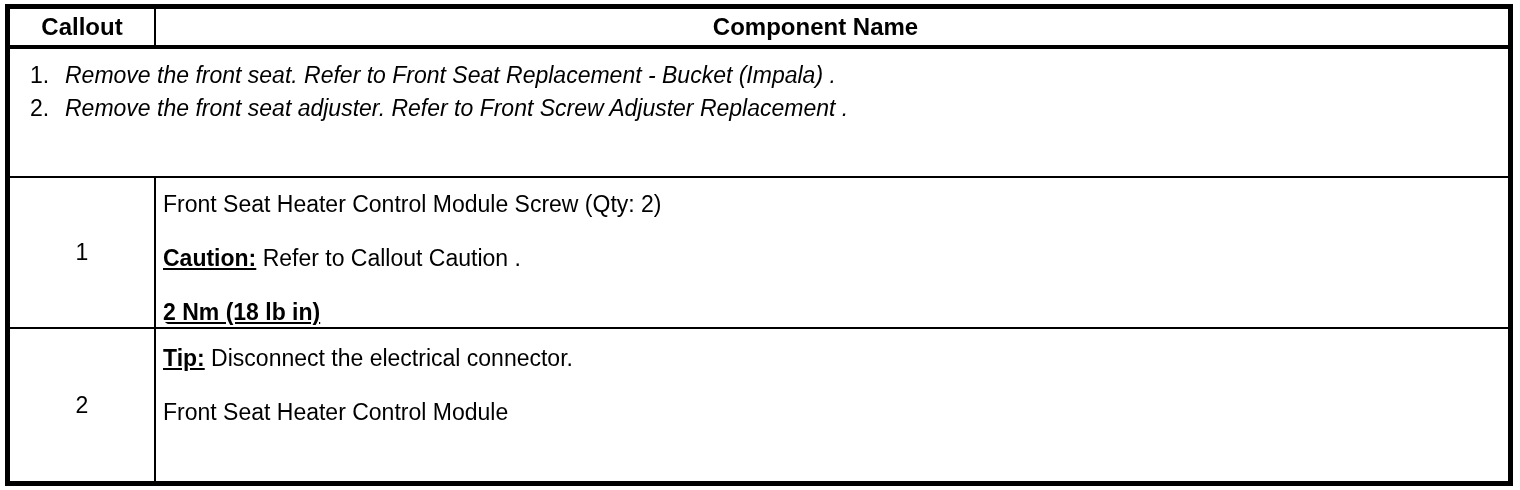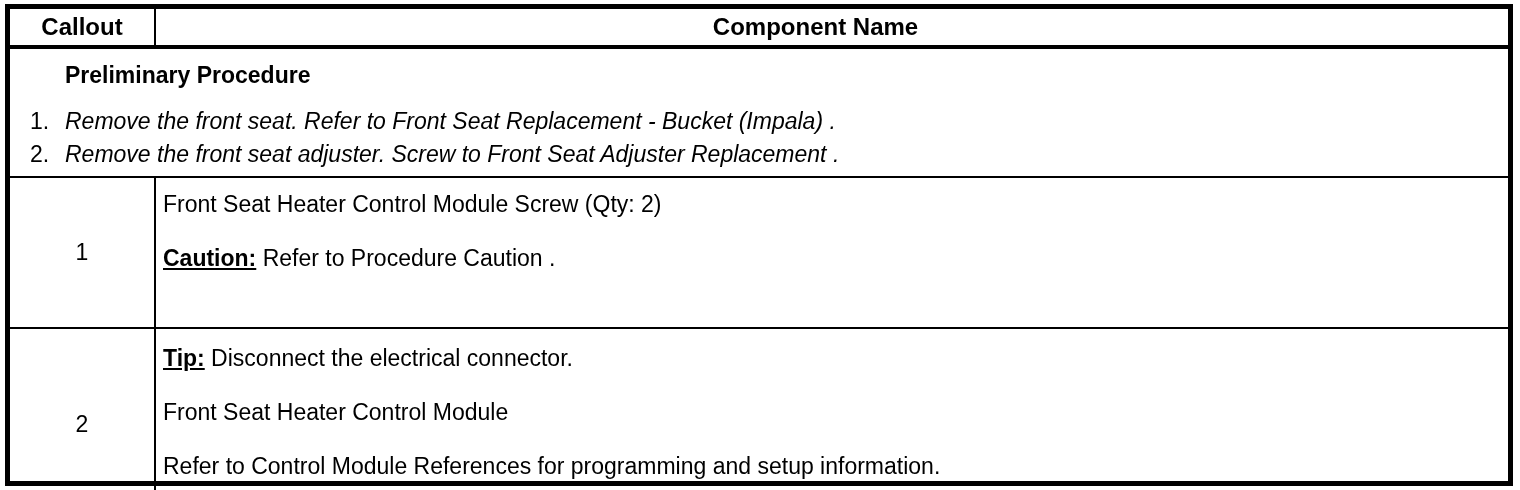--- a/index.html
+++ b/index.html
@@ -128,48 +128,47 @@
 
 <div class="page">
   <div class="tbl">
 
     <div class="thead">
       <div class="th th-callout">Callout</div>
       <div class="th th-name">Component Name</div>
     </div>
 
     <div class="prelim">
-      <p class="prelim-title">Preliminary Procedure</p>
       <div class="steps">
         <div class="step">
           <span class="step-num">1.</span>
           <span class="step-text">Remove the front seat. Refer to Front Seat Replacement - Bucket (Impala) .</span>
         </div>
         <div class="step">
           <span class="step-num">2.</span>
-          <span class="step-text">Remove the front seat adjuster. Screw to Front Seat Adjuster Replacement .</span>
+          <span class="step-text">Remove the front seat adjuster. Refer to Front Screw Adjuster Replacement .</span>
         </div>
       </div>
     </div>
 
     <div class="item-row row1">
       <div class="cell-callout">
         <span>1</span>
       </div>
       <div class="cell-content">
         <p><b></b><span>Front Seat Heater Control Module Screw (Qty: 2)</span></p>
-        <p><b>Caution:</b><span> Refer to Procedure Caution .</span></p>
+        <p><b>Caution:</b><span> Refer to Callout Caution .</span></p>
+        <p><b>2 Nm (18 lb in)</b><span></span></p>
       </div>
     </div>
 
     <div class="item-row row2">
       <div class="cell-callout">
         <span>2</span>
       </div>
       <div class="cell-content">
         <p><b>Tip:</b><span> Disconnect the electrical connector.</span></p>
         <p><b></b><span>Front Seat Heater Control Module</span></p>
-        <p><b></b><span>Refer to Control Module References for programming and setup information.</span></p>
       </div>
     </div>
 
   </div>
 </div>
 
 </body></html>

